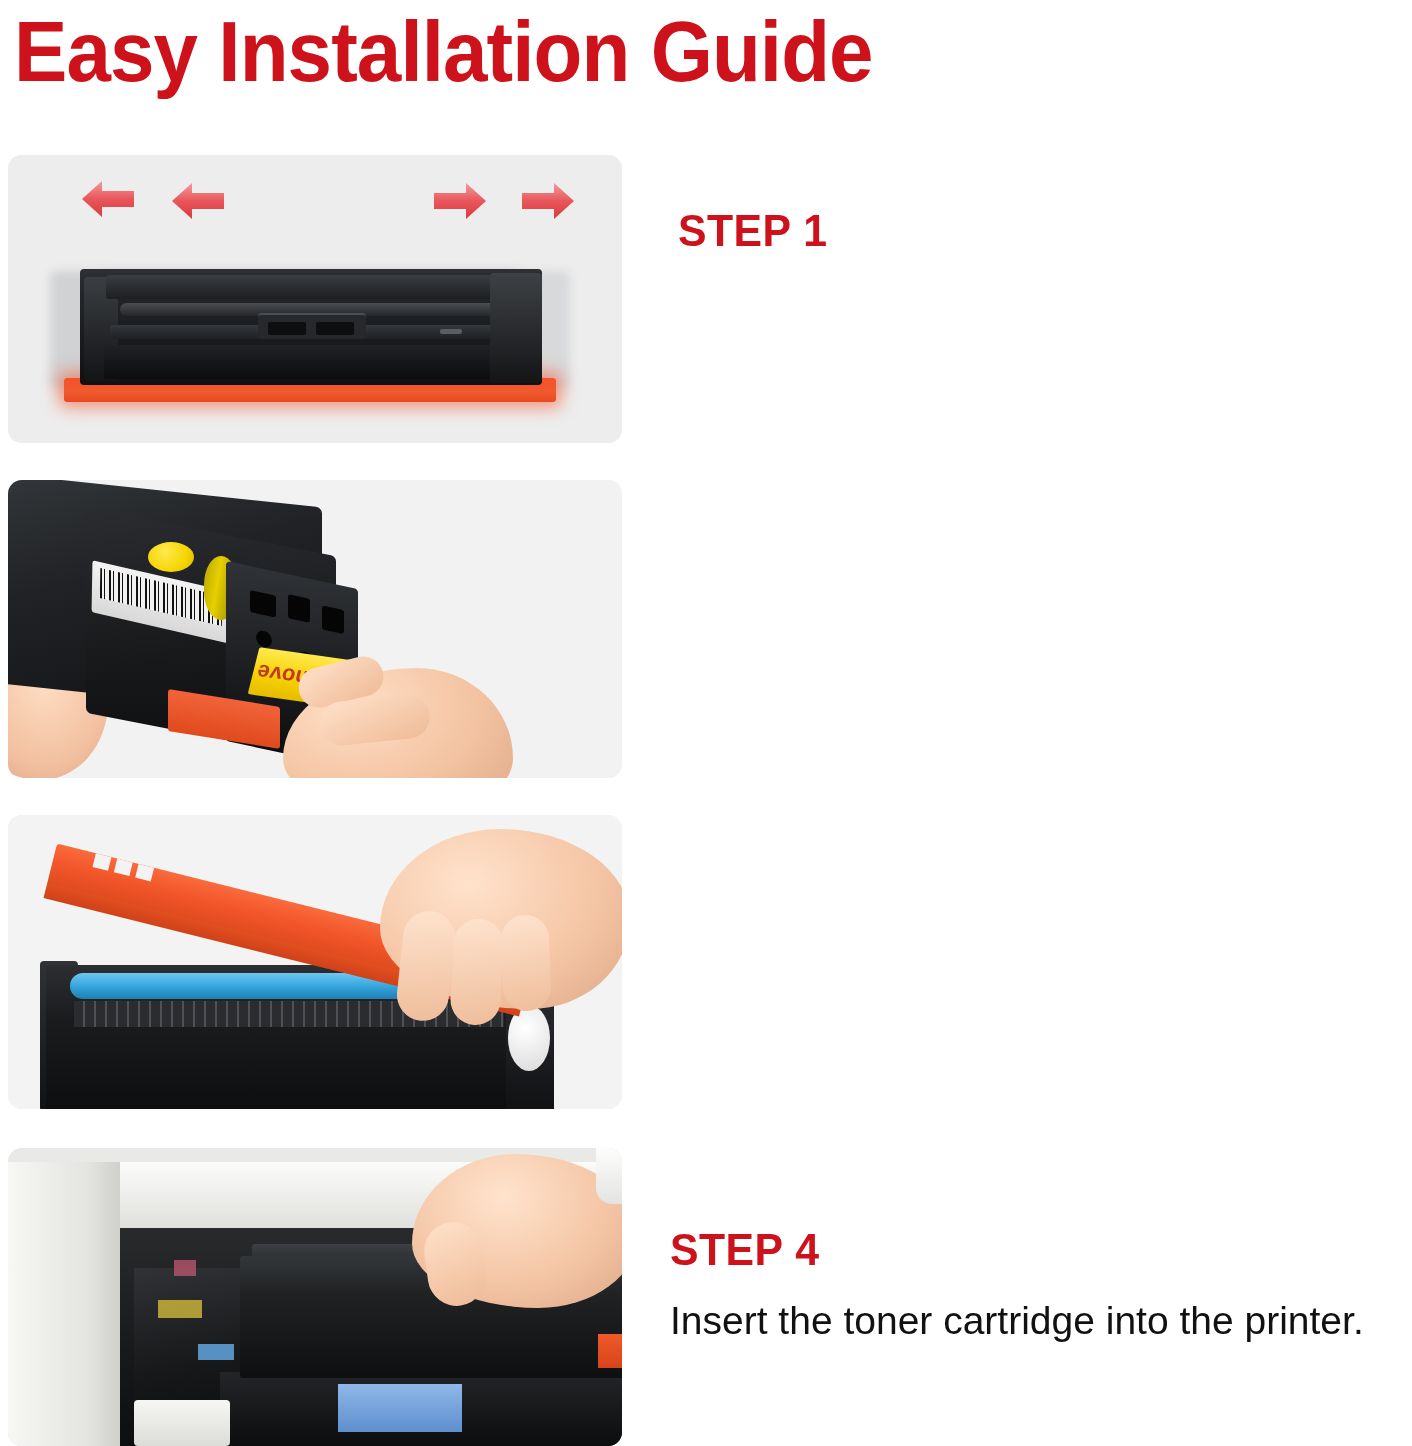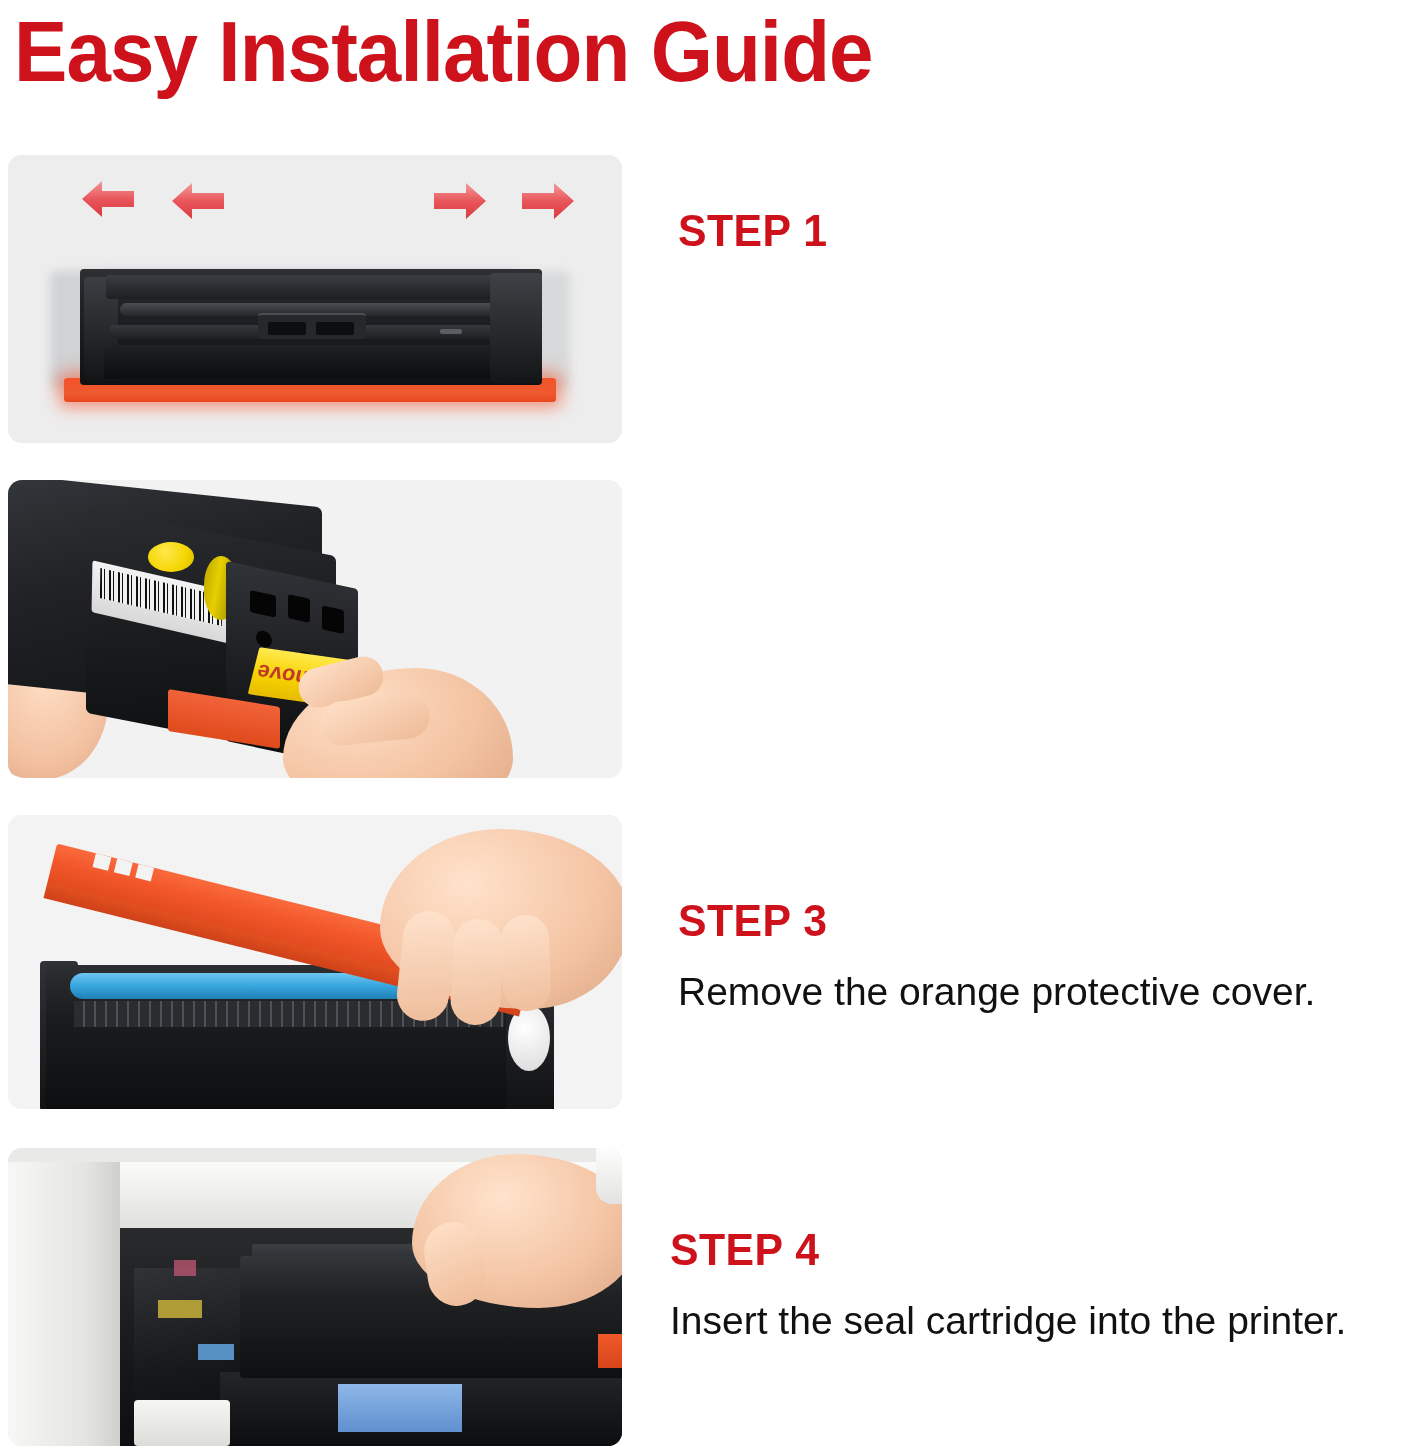--- a/index.html
+++ b/index.html
@@ -483,24 +483,20 @@
       <div class="p3-cover-notch" style="left:62px;"></div>
       <div class="p3-cover-notch" style="left:84px;"></div>
     </div>
 
     <div class="p3-hand"></div>
     <div class="p3-finger" style="left:392px; top:96px; width:52px; height:110px; transform:rotate(6deg);"></div>
     <div class="p3-finger" style="left:444px; top:104px; width:50px; height:106px; transform:rotate(3deg);"></div>
     <div class="p3-finger" style="left:494px; top:100px; width:48px; height:96px; transform:rotate(-2deg);"></div>
   </div>
 
-  <div class="text-col">
-    <div class="step-label">STEP 3</div>
-    <div class="step-desc">Remove the orange protective cover.</div>
-  </div>
 </div>
 
 <div class="step-row" id="row-4">
   <div class="panel">
     <div class="p4-bg"></div>
 
     <div class="p4-cavity"></div>
     <div class="p4-printer-top"></div>
     <div class="p4-printer-left"></div>
 
@@ -517,15 +513,15 @@
 
     <div class="p4-white-part"></div>
 
     <div class="p4-hand"></div>
     <div class="p4-thumb"></div>
     <div class="p4-sleeve"></div>
   </div>
 
   <div class="text-col">
     <div class="step-label">STEP 4</div>
-    <div class="step-desc">Insert the seal cartridge into the printer.</div>
+    <div class="step-desc">Insert the toner cartridge into the printer.</div>
   </div>
 </div>
 
 </body></html>

